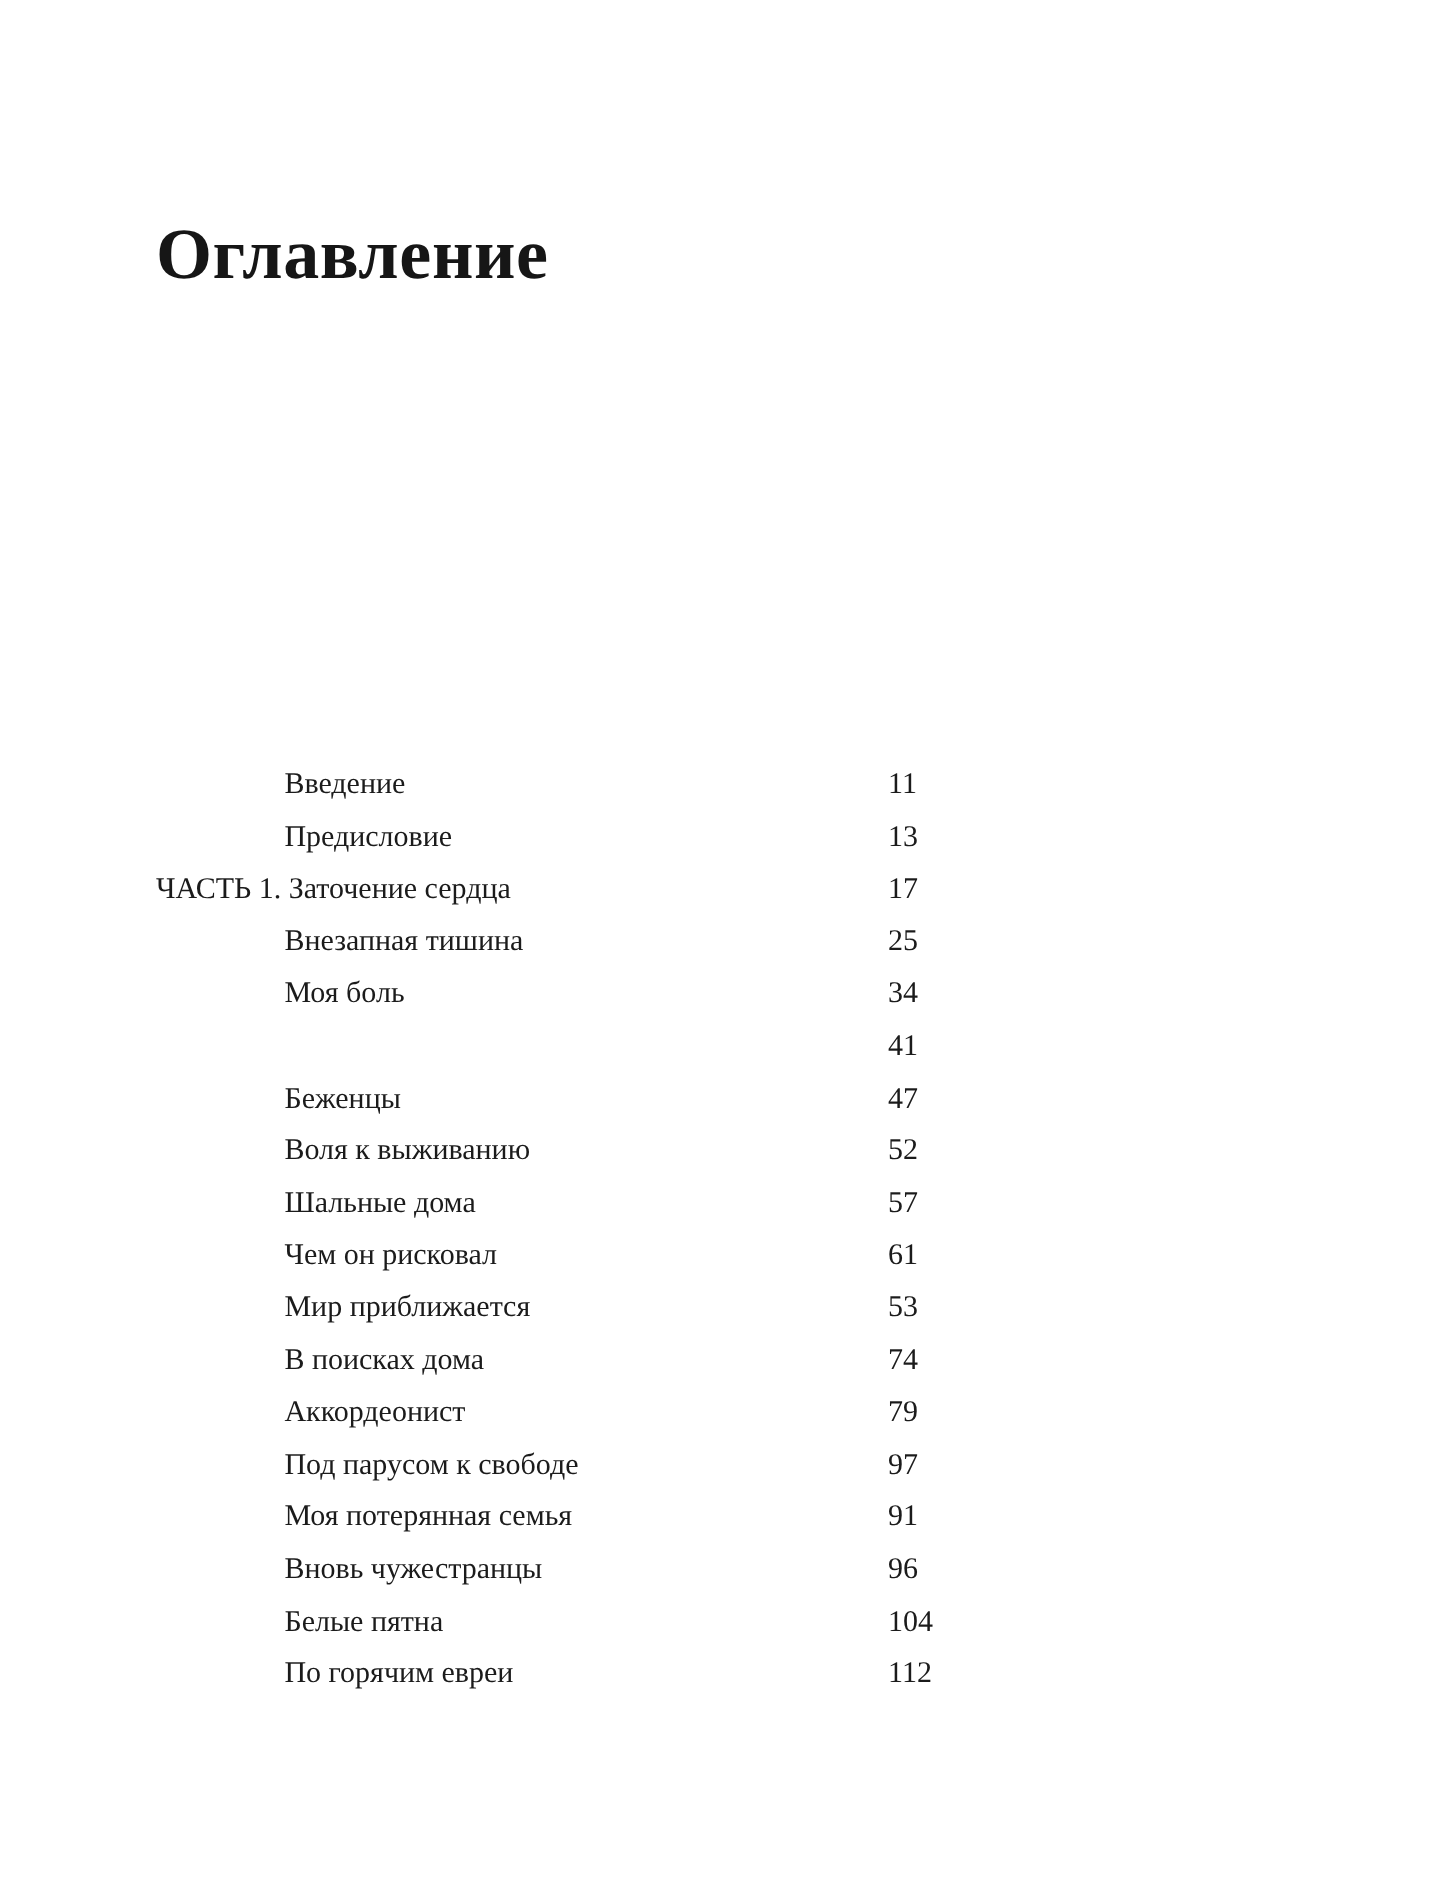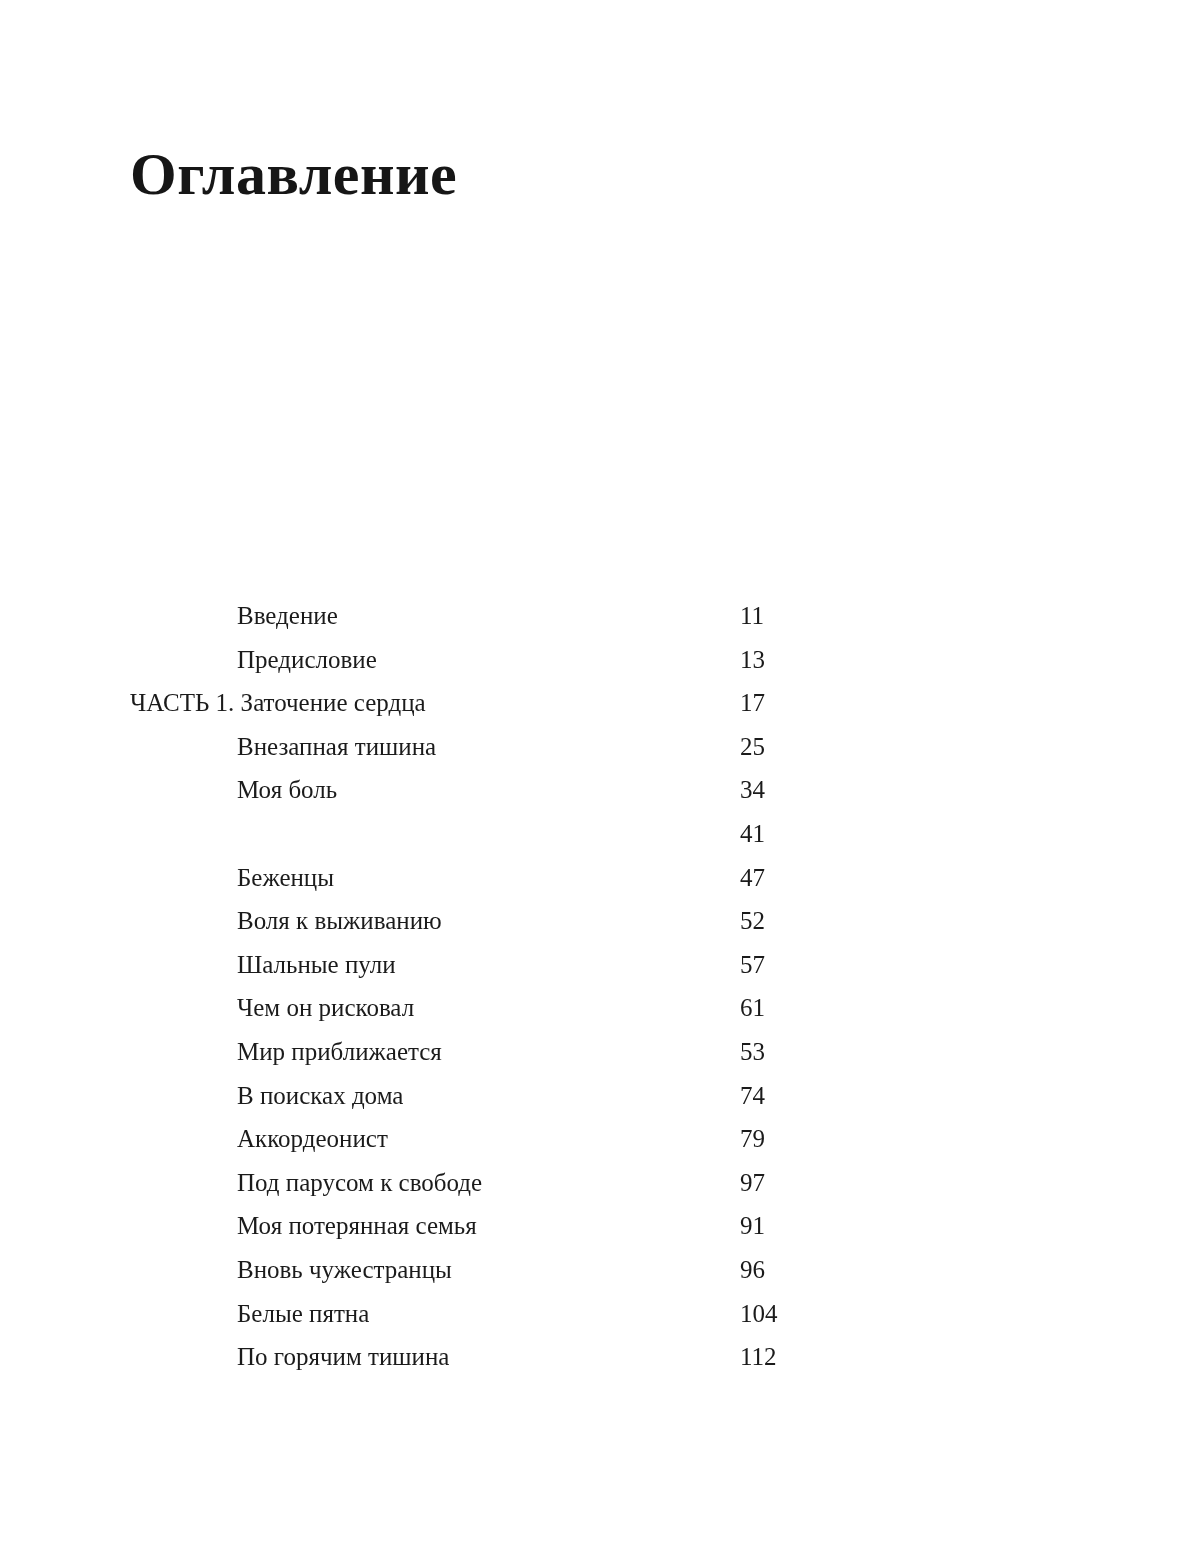--- a/index.html
+++ b/index.html
@@ -9,20 +9,21 @@
     background: #ffffff;
     font-family: "Liberation Serif", "DejaVu Serif", serif;
     color: #1b1b1b;
     overflow: hidden;
   }
   .page {
     position: relative;
     width: 1193px;
     height: 1471px;
     background: #ffffff;
+    margin-top: 38px;
   }
   .title {
     position: absolute;
     left: 130px;
     top: 140px;
     font-size: 60px;
     font-weight: 700;
     letter-spacing: 0.5px;
     color: #161616;
   }
@@ -86,21 +87,21 @@
   </div>
       <div class="toc-row">
     <span class="label">Беженцы</span>
     <span class="page-num">47</span>
   </div>
       <div class="toc-row">
     <span class="label">Воля к выживанию</span>
     <span class="page-num">52</span>
   </div>
       <div class="toc-row">
-    <span class="label">Шальные пули</span>
+    <span class="label">Шальные дома</span>
     <span class="page-num">57</span>
   </div>
       <div class="toc-row">
     <span class="label">Чем он рисковал</span>
     <span class="page-num">61</span>
   </div>
       <div class="toc-row">
     <span class="label">Мир приближается</span>
     <span class="page-num">53</span>
   </div>
@@ -122,17 +123,17 @@
   </div>
       <div class="toc-row">
     <span class="label">Вновь чужестранцы</span>
     <span class="page-num">96</span>
   </div>
       <div class="toc-row">
     <span class="label">Белые пятна</span>
     <span class="page-num">104</span>
   </div>
       <div class="toc-row">
-    <span class="label">По горячим тишина</span>
+    <span class="label">По горячим евреи</span>
     <span class="page-num">112</span>
   </div>
     </div>
 </div>
 
 </body></html>

